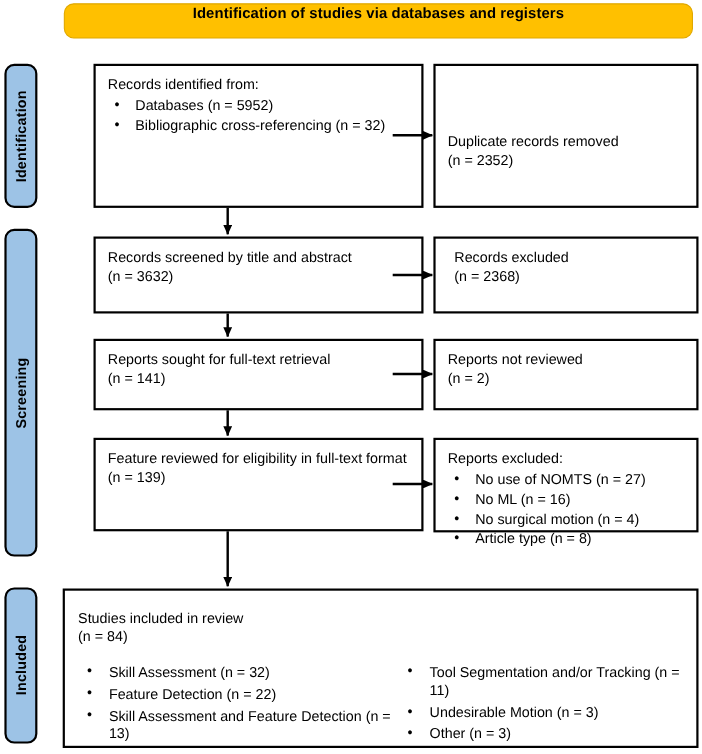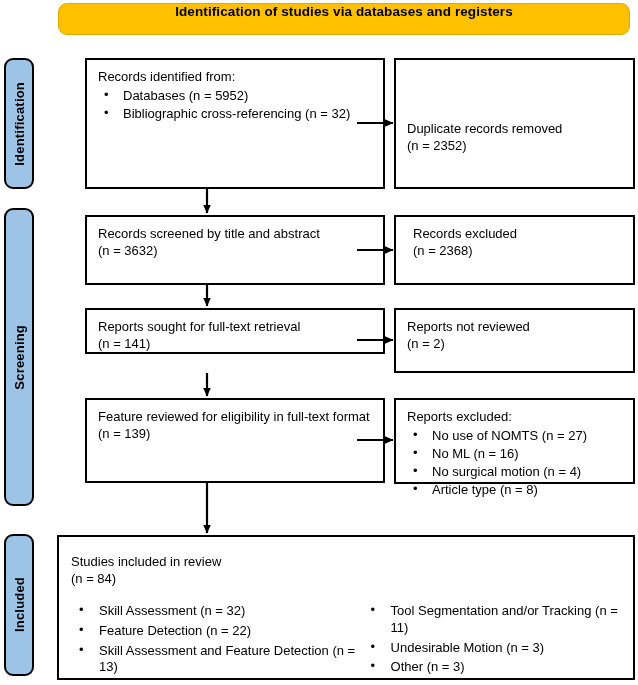--- a/index.html
+++ b/index.html
@@ -46,21 +46,21 @@
     padding:9px 10px 6px 11px;
   }
   .box .title{display:block;}
   .lcol{left:57px;width:300px;margin-left:28px;}
   .rcol{left:394px;width:241px;}
 
   .box-identified{top:58px;height:131px;}
   .box-duplicates{top:58px;height:131px;}
   .box-screened{top:215px;height:70px;}
   .box-excluded{top:215px;height:70px;padding-left:17px;}
-  .box-sought{top:308px;height:46px;}
+  .box-sought{top:308px;height:65px;}
   .box-notretrieved{top:308px;height:65px;}
   .box-eligibility{top:398px;height:85px;}
   .box-repexcluded{top:398px;height:86px;}
   .box-included{left:57px;top:535px;width:578px;height:145px;padding:17px 10px 6px 12px;}
 
   
   ul.bul{list-style:none;margin:2px 0 0 0;padding:0;}
   ul.bul li{
     position:relative;padding-left:25px;margin:0 0 1px 0;
     font-size:13px;line-height:1.30;

